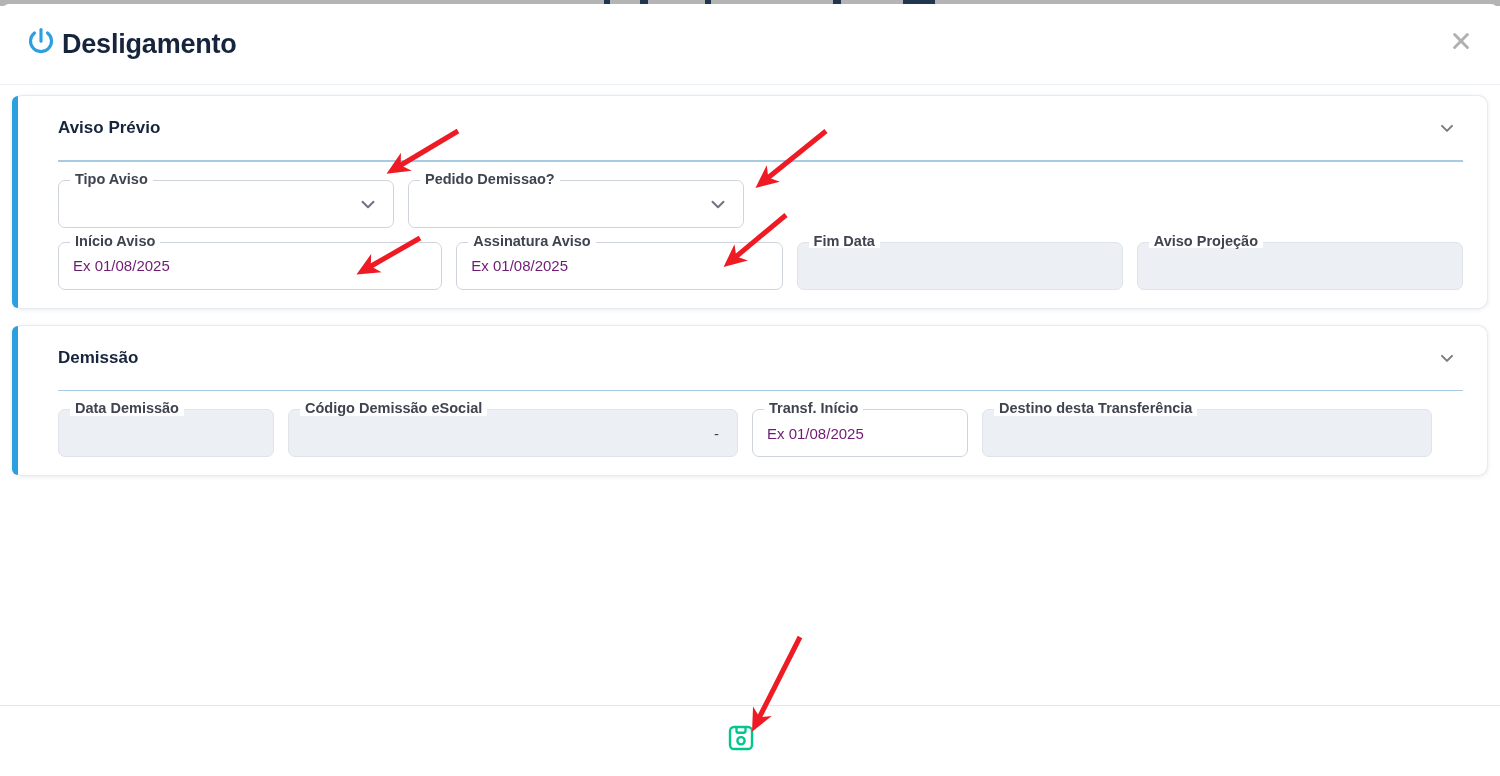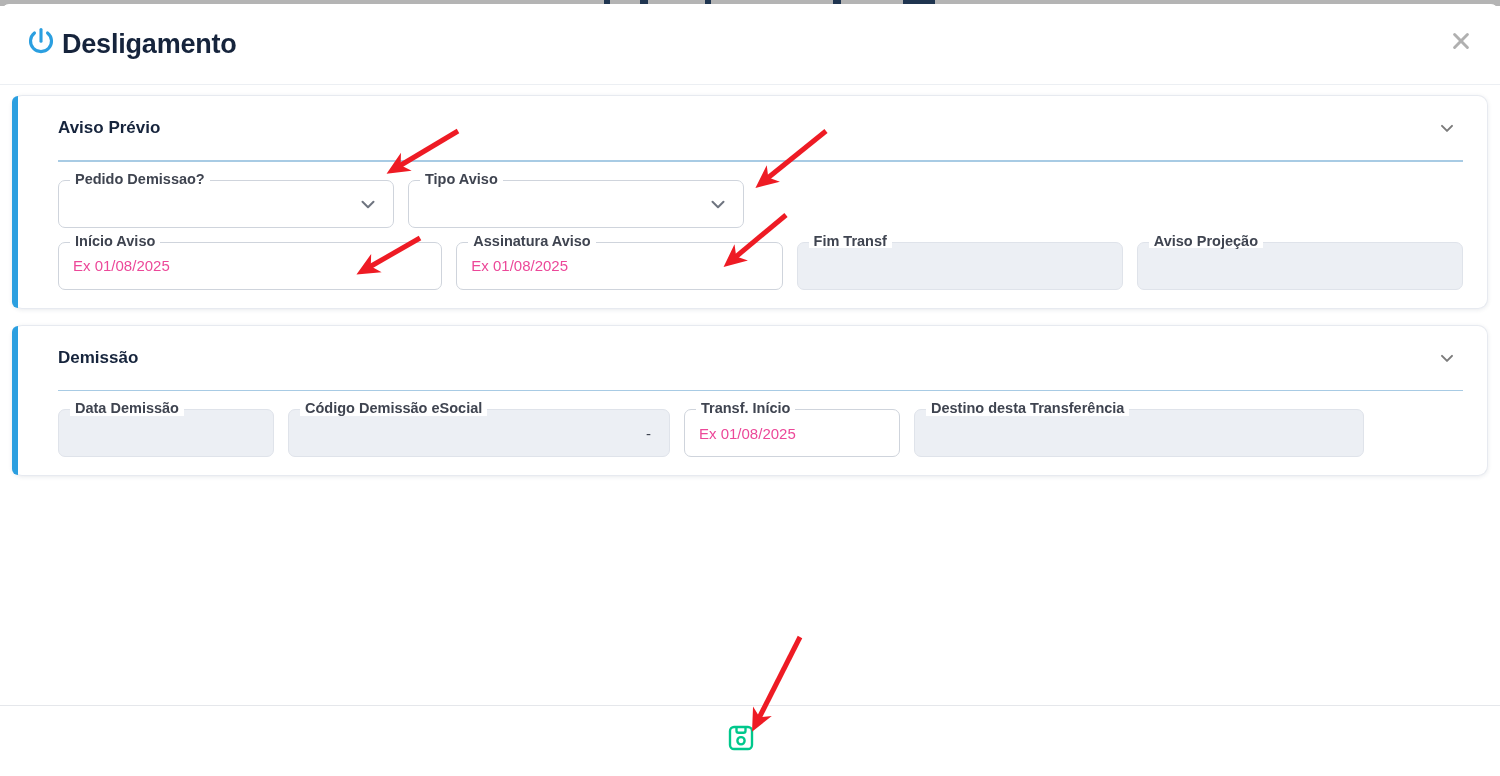--- a/index.html
+++ b/index.html
@@ -177,21 +177,21 @@
     color: #3f4450;
     white-space: nowrap;
     line-height: 1;
   }
   .field.disabled .legend {
     background: #ffffff;
     color: #3f4450;
   }
   .field .ph {
     font-size: 15px;
-    color: #ec4899;
+    color: #701a75;
     font-weight: 400;
   }
   .field .val {
     font-size: 15px;
     color: #3f4450;
   }
   .field .val.right {
     margin-left: auto;
     padding-right: 4px;
   }
@@ -204,21 +204,21 @@
 
   
   .w-pedido     { width: 336px; }
   .w-tipo       { width: 336px; }
   .w-inicio     { width: 396px; }
   .w-assinatura { width: 336px; }
   .w-fim        { width: 336px; }
   .w-projecao   { width: 336px; }
 
   .w-datadem    { width: 216px; }
-  .w-codigo     { width: 382px; }
+  .w-codigo     { width: 450px; }
   .w-transf     { width: 216px; }
   .w-destino    { width: 450px; }
   .w-motivo     { width: 1390px; }
 
   
   .modal-footer {
     position: relative;
     height: 72px;
     border-top: 1px solid #e5e7eb;
     background: #fff;
@@ -288,52 +288,52 @@
         <span class="card-title">Aviso Prévio</span>
         <span class="chev">
           <svg width="20" height="20" viewBox="0 0 24 24" fill="none" stroke="currentColor" stroke-width="2.4" stroke-linecap="round" stroke-linejoin="round">
             <path d="M6 9.5 L12 15.5 L18 9.5"></path>
           </svg>
         </span>
       </div>
       <div class="card-rule"></div>
 
       <div class="field-row">
+        <div class="field w-tipo">
+          <span class="legend">Tipo Aviso</span>
+          <span class="caret">
+            <svg width="22" height="22" viewBox="0 0 24 24" fill="none" stroke="currentColor" stroke-width="2.2" stroke-linecap="round" stroke-linejoin="round">
+              <path d="M6 9.5 L12 15.5 L18 9.5"></path>
+            </svg>
+          </span>
+        </div>
+
         <div class="field w-pedido">
           <span class="legend">Pedido Demissao?</span>
           <span class="caret">
             <svg width="22" height="22" viewBox="0 0 24 24" fill="none" stroke="currentColor" stroke-width="2.2" stroke-linecap="round" stroke-linejoin="round">
               <path d="M6 9.5 L12 15.5 L18 9.5"></path>
             </svg>
           </span>
         </div>
-
-        <div class="field w-tipo">
-          <span class="legend">Tipo Aviso</span>
-          <span class="caret">
-            <svg width="22" height="22" viewBox="0 0 24 24" fill="none" stroke="currentColor" stroke-width="2.2" stroke-linecap="round" stroke-linejoin="round">
-              <path d="M6 9.5 L12 15.5 L18 9.5"></path>
-            </svg>
-          </span>
-        </div>
       </div>
 
       <div class="field-row tight">
         <div class="field w-inicio">
           <span class="legend">Início Aviso</span>
           <span class="ph">Ex 01/08/2025</span>
         </div>
 
         <div class="field w-assinatura">
           <span class="legend">Assinatura Aviso</span>
           <span class="ph">Ex 01/08/2025</span>
         </div>
 
         <div class="field w-fim disabled">
-          <span class="legend">Fim Transf</span>
+          <span class="legend">Fim Data</span>
         </div>
 
         <div class="field w-projecao disabled">
           <span class="legend">Aviso Projeção</span>
         </div>
       </div>
     </div>
 
     <div class="card">
       <div class="card-head">

